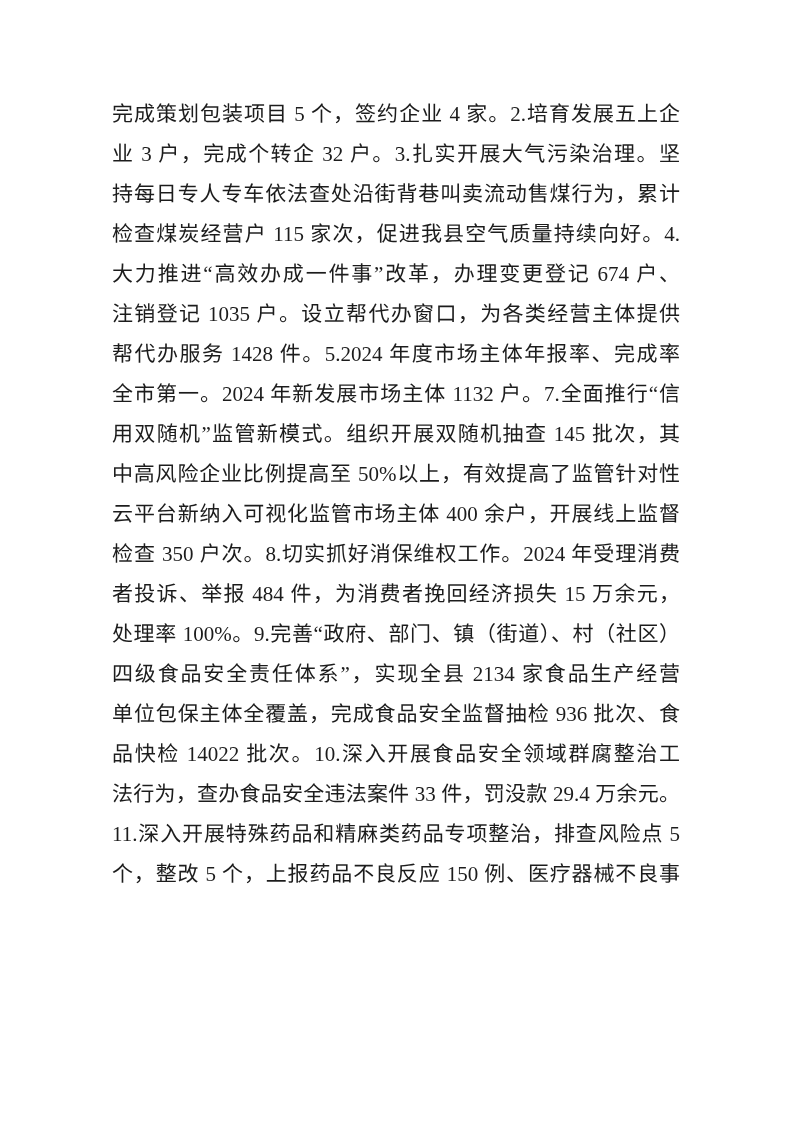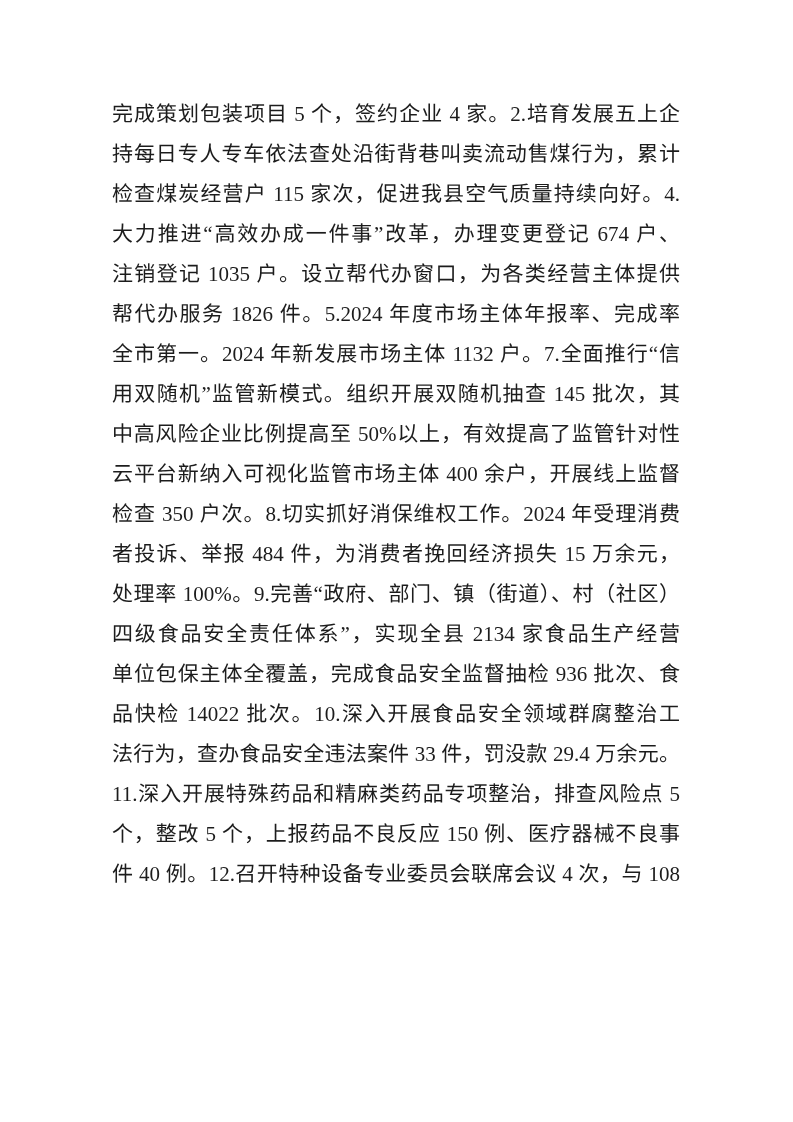--- a/index.html
+++ b/index.html
@@ -38,33 +38,33 @@
     white-space: normal;
     overflow: hidden;
   }
 </style>
 </head>
 <body>
 
 <div class="page">
   <div class="text-block">
     <p class="line">完成策划包装项目 5 个，签约企业 4 家。2.培育发展五上企</p>
+    <p class="line">业 3 户，完成个转企 32 户。3.扎实开展大气污染治理。坚</p>
     <p class="line">持每日专人专车依法查处沿街背巷叫卖流动售煤行为，累计</p>
     <p class="line">检查煤炭经营户 115 家次，促进我县空气质量持续向好。4.</p>
     <p class="line">大力推进“高效办成一件事”改革，办理变更登记 674 户、</p>
     <p class="line">注销登记 1035 户。设立帮代办窗口，为各类经营主体提供</p>
-    <p class="line">帮代办服务 1826 件。5.2024 年度市场主体年报率、完成率</p>
+    <p class="line">帮代办服务 1428 件。5.2024 年度市场主体年报率、完成率</p>
     <p class="line">全市第一。2024 年新发展市场主体 1132 户。7.全面推行“信</p>
     <p class="line">用双随机”监管新模式。组织开展双随机抽查 145 批次，其</p>
     <p class="line">中高风险企业比例提高至 50%以上，有效提高了监管针对性</p>
     <p class="line">云平台新纳入可视化监管市场主体 400 余户，开展线上监督</p>
     <p class="line">检查 350 户次。8.切实抓好消保维权工作。2024 年受理消费</p>
     <p class="line">者投诉、举报 484 件，为消费者挽回经济损失 15 万余元，</p>
     <p class="line">处理率 100%。9.完善“政府、部门、镇（街道）、村（社区）</p>
     <p class="line">四级食品安全责任体系”，实现全县 2134 家食品生产经营</p>
     <p class="line">单位包保主体全覆盖，完成食品安全监督抽检 936 批次、食</p>
     <p class="line">品快检 14022 批次。10.深入开展食品安全领域群腐整治工</p>
     <p class="line">法行为，查办食品安全违法案件 33 件，罚没款 29.4 万余元。</p>
     <p class="line">11.深入开展特殊药品和精麻类药品专项整治，排查风险点 5</p>
     <p class="line">个，整改 5 个，上报药品不良反应 150 例、医疗器械不良事</p>
-    <p class="line">件 40 例。12.召开特种设备专业委员会联席会议 4 次，与 108</p>
   </div>
 </div>
 
 </body></html>

